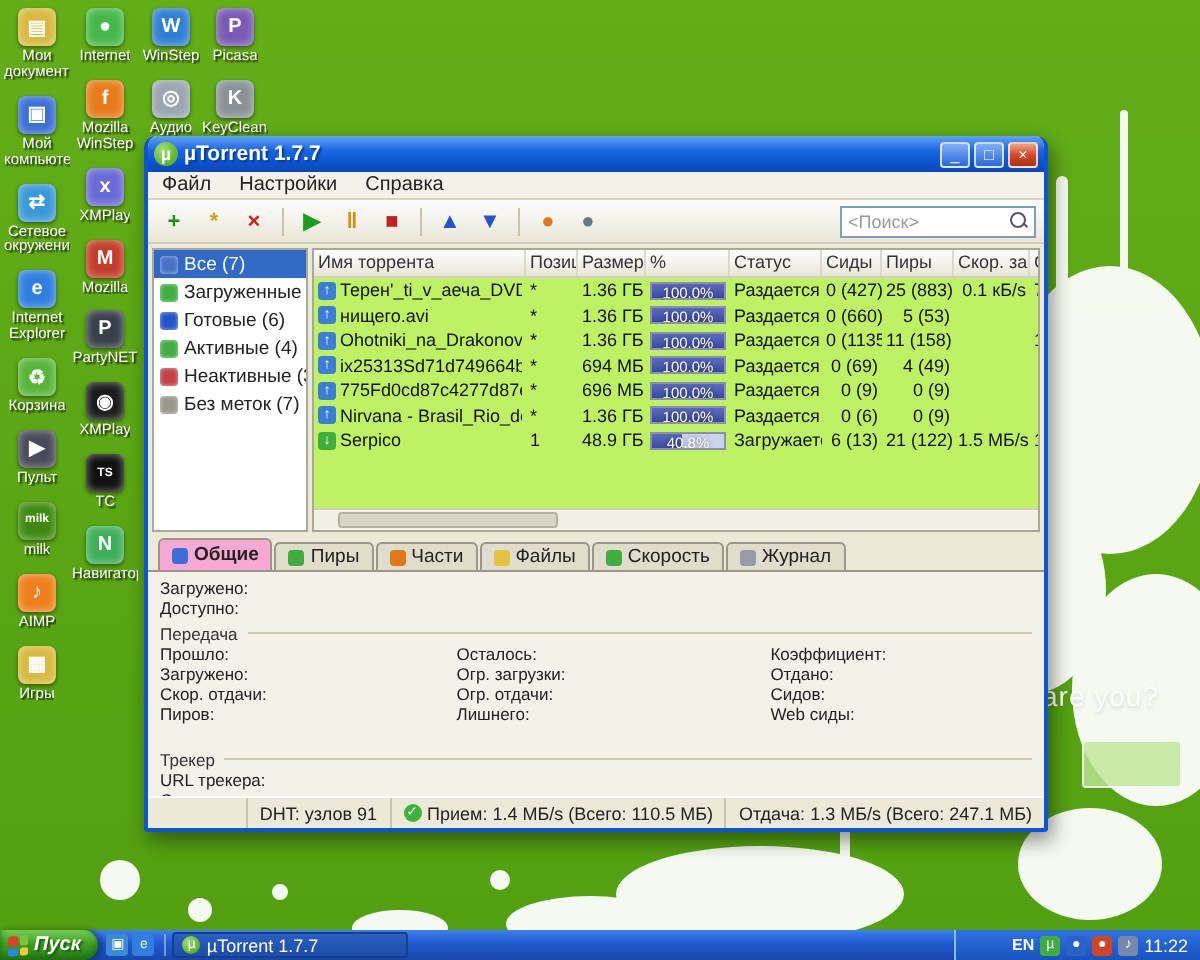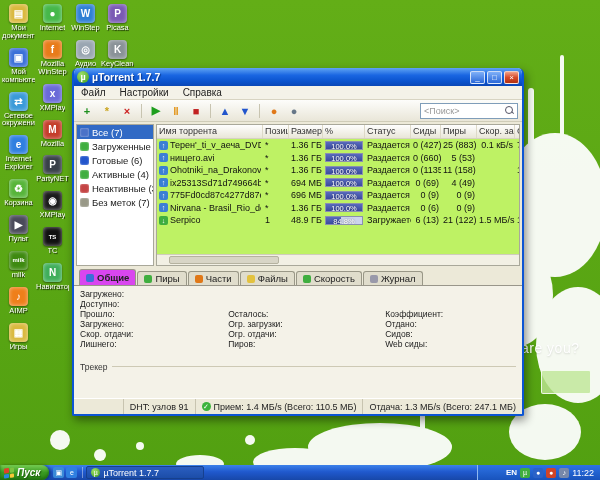--- a/index.html
+++ b/index.html
@@ -56,21 +56,21 @@
   .cell.num { text-align:right; }
   .rowic { width:9px; height:9px; border-radius:2px; margin-right:2px; flex:none; color:#fff; font-size:7px; line-height:9px; text-align:center; }
   .pbar { position:relative; width:38px; height:9px; border:1px solid #8a8fb0; background:#ccd4ec; overflow:hidden; }
   .pfill { position:absolute; left:0; top:0; bottom:0; background:linear-gradient(#5a6cc0,#3a4a9e); }
   .ptext { position:absolute; inset:0; text-align:center; color:#fff; font-size:7.5px; line-height:9px; text-shadow:0 0 2px rgba(0,0,0,.5); }
   .hscroll { height:11px; flex:none; border-top:1px solid #d0cdbc; background:#f2f0e4; display:flex; align-items:center; padding:1px 12px; }
   .thumb { width:110px; height:8px; background:#d8d5c6; border:1px solid #b5b29f; border-radius:2px; }
 
   .tabs { height:17px; flex:none; display:flex; align-items:flex-end; gap:1px; padding:0 5px; }
   .tab { display:flex; align-items:center; gap:3px; font-size:9.5px; color:#222; padding:0 6px; height:14px; background:#e0ddcc; border:1px solid #999787; border-bottom:none; border-radius:3px 3px 0 0; }
-  .tab.sel { background:#d946ef; height:16px; font-weight:bold; }
+  .tab.sel { background:#f9a8d4; height:16px; font-weight:bold; }
   .tico { width:8px; height:8px; border-radius:2px; flex:none; }
 
   .details { flex:1; background:#f4f2e8; border-top:1px solid #99968a; padding:3px 6px 0 6px; font-size:8.5px; color:#222; overflow:hidden; }
   .dline { height:10px; line-height:10px; }
   .ghead { display:flex; align-items:center; gap:5px; height:11px; color:#333; margin-top:2px; }
   .ghead::after { content:""; flex:1; height:1px; background:#cdc9b4; }
   .tgrid { display:grid; grid-template-columns: 34% 36% 30%; }
   .tgrid span { height:10px; line-height:10px; overflow:hidden; white-space:nowrap; }
 
   .statusbar { height:16px; flex:none; display:flex; align-items:stretch; background:#ece9d8; border-top:1px solid #fff; font-size:9px; color:#222; }
@@ -421,21 +421,21 @@
             <div class="lrow">
               <span class="cell" style="width: 106px; display: flex; align-items: center;">
                 <span class="rowic" style="background: rgb(63, 174, 63);">↓</span>
                 <span style="overflow: hidden; white-space: nowrap;">Serpico</span>
               </span>
               <span class="cell" style="width: 26px;">1</span>
               <span class="cell num" style="width: 34px;">48.9 ГБ</span>
               <span class="cell" style="width: 42px;">
                 <span class="pbar" style="display: block;">
                   <span class="pfill" style="width: 40.8%;"></span>
-                  <span class="ptext">84.8%</span>
+                  <span class="ptext">40.8%</span>
                 </span>
               </span>
               <span class="cell " style="width: 46px;">Загружается</span>
               <span class="cell num" style="width: 30px;">6 (13)</span>
               <span class="cell num" style="width: 36px;">21 (122)</span>
               <span class="cell num" style="width: 38px;">1.5 МБ/s</span>
               <span class="cell num" style="width: 38px;">1.2 МБ/s</span>
             </div>
           </div>
         <div class="hscroll">
@@ -467,37 +467,46 @@
         </div>
         <div class="tab">
           <span class="tico" style="background: rgb(153, 153, 170);"></span>
           <span>Журнал</span>
         </div>
       </div>
 
     <div class="details">
       <div class="dline">Загружено:</div>
       <div class="dline">Доступно:</div>
+      <div class="ghead">Передача</div>
       <div class="tgrid" id="tgrid">
           <span>Прошло:</span>
           <span>Осталось:</span>
           <span>Коэффициент:</span>
           <span>Загружено:</span>
           <span>Огр. загрузки:</span>
           <span>Отдано:</span>
           <span>Скор. отдачи:</span>
           <span>Огр. отдачи:</span>
           <span>Сидов:</span>
+          <span>Пиров:</span>
           <span>Лишнего:</span>
-          <span>Пиров:</span>
           <span>Web сиды:</span>
           <span></span>
           <span></span>
         </div>
       <div class="ghead">Трекер</div>
+      <div class="tgrid" id="trgrid">
+          <span>URL трекера:</span>
+          <span></span>
+          <span></span>
+          <span>Статус трекера:</span>
+          <span></span>
+          <span></span>
+        </div>
     </div>
 
     <div class="statusbar">
       <span class="sseg first"></span>
       <span class="sseg">DHT: узлов 91</span>
       <span class="sseg">
         <span class="chk">✓</span>
         <span>Прием: 1.4 МБ/s (Всего: 110.5 МБ)</span>
       </span>
       <span class="sseg">Отдача: 1.3 МБ/s (Всего: 247.1 МБ)</span>

